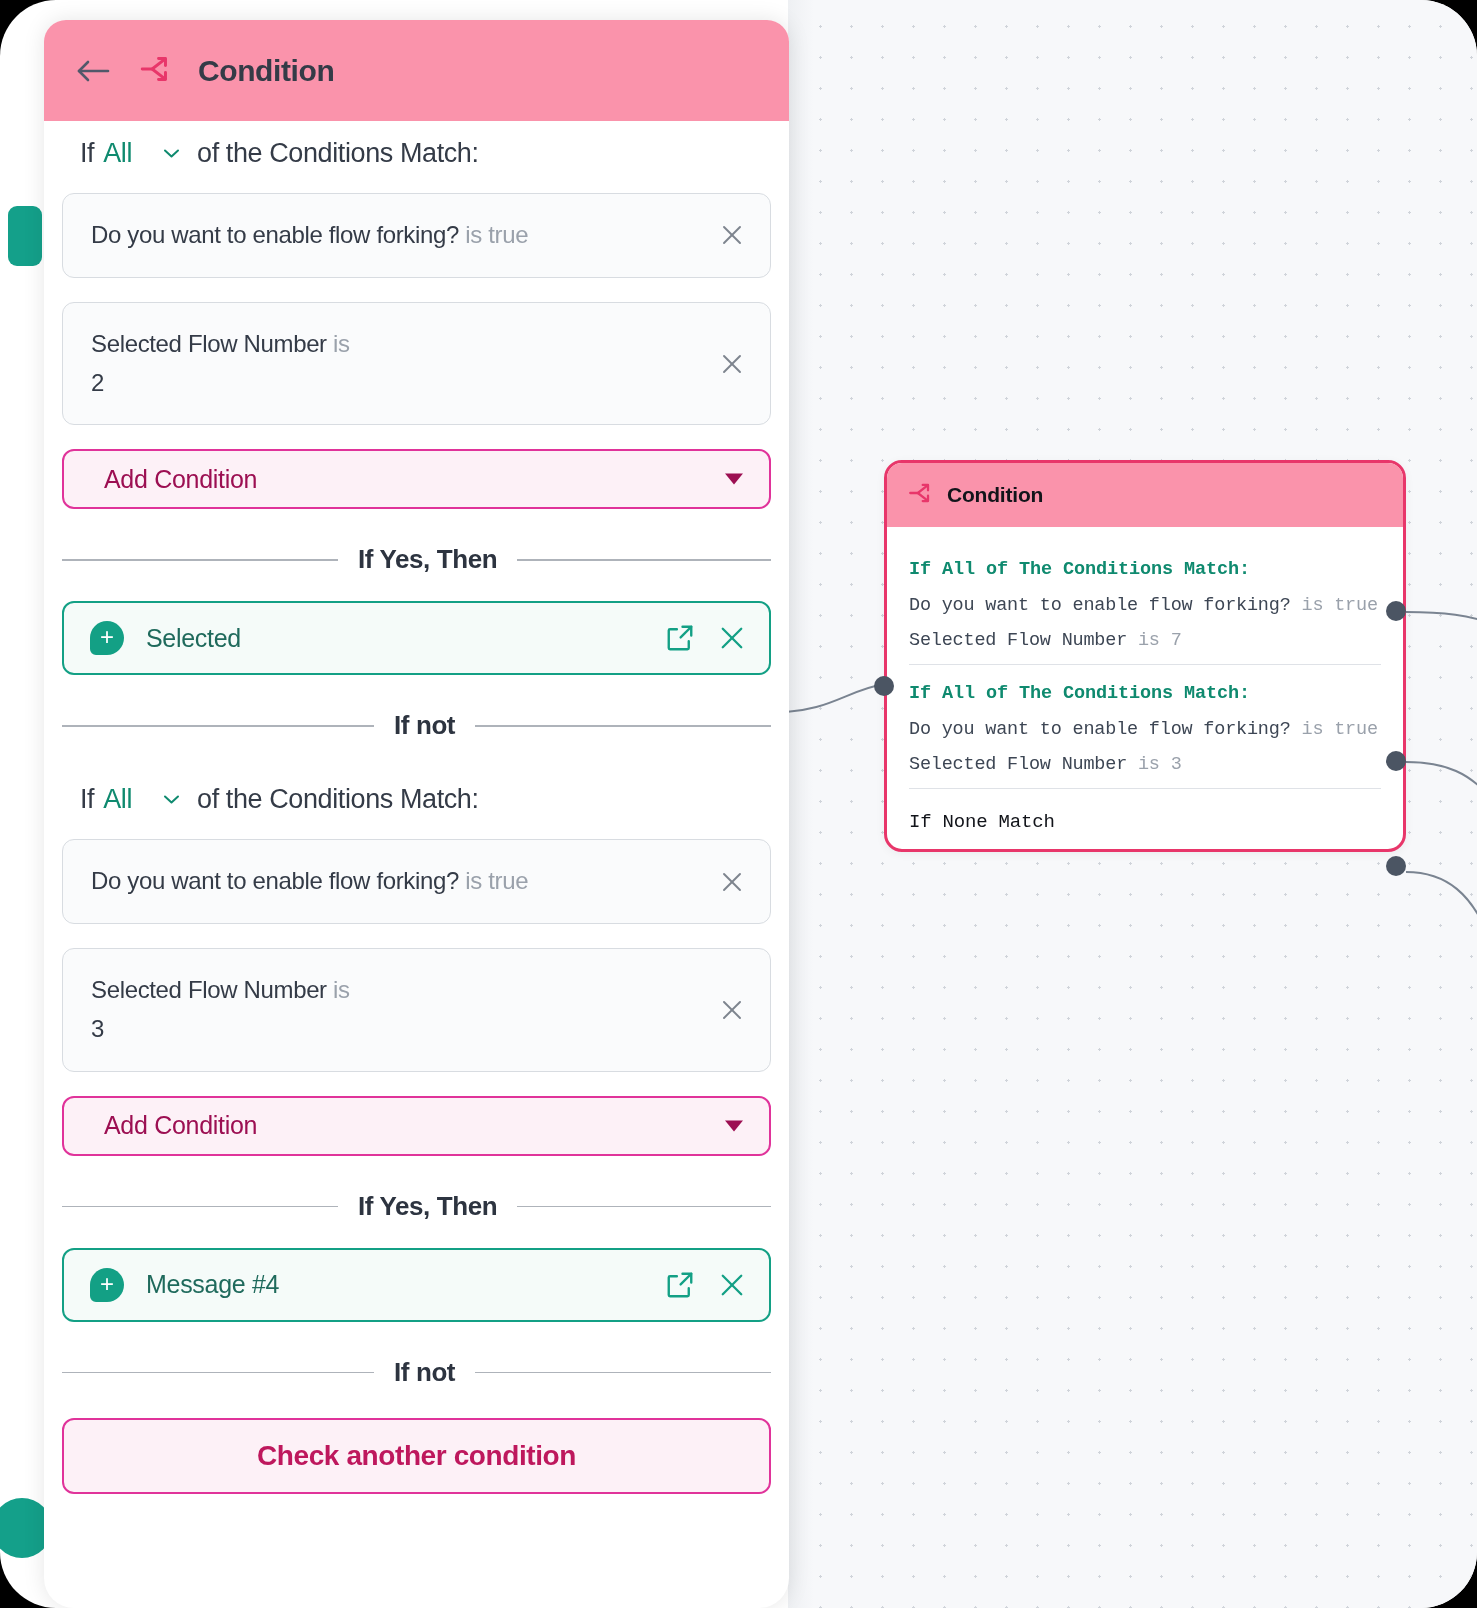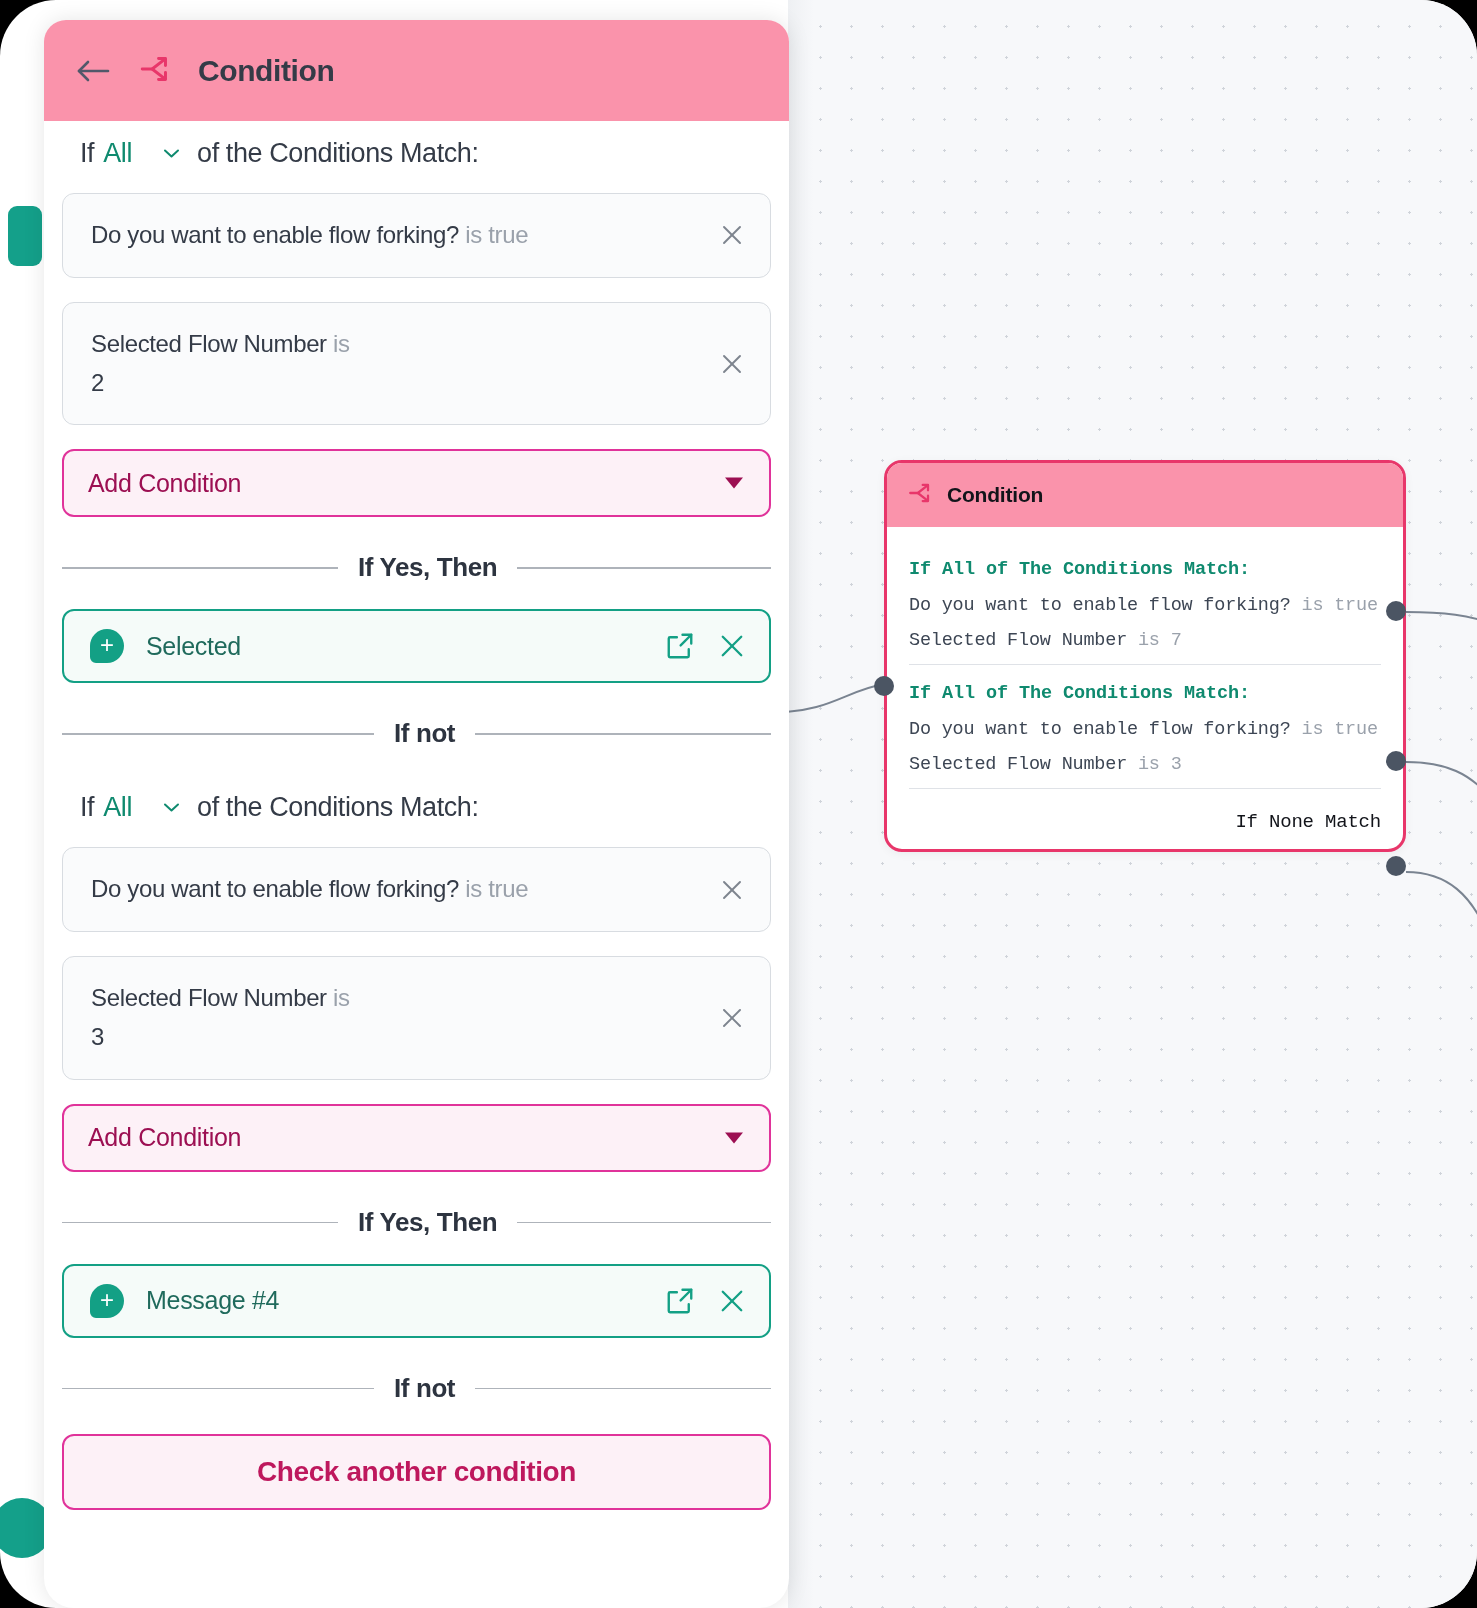--- a/index.html
+++ b/index.html
@@ -73,21 +73,20 @@
   }
   .node-cond {
     font-size: 18.5px; color: #3d4654; line-height: 1.0;
     margin-bottom: 16px; letter-spacing: -.2px;
   }
   .node-cond:last-child { margin-bottom: 0; }
   .node-cond .op { color: #9aa1ab; }
   .node-none {
     border-top: 1px solid #dfe2e7;
     padding-top: 22px; padding-bottom: 6px;
-    text-align: right;
     font-size: 19px; color: #12141a; font-weight: 500;
     letter-spacing: -.2px;
   }
   
   .handle {
     position: absolute;
     width: 20px; height: 20px;
     border-radius: 50%;
     background: #4b5563;
   }
@@ -179,23 +178,23 @@
     cursor: pointer;
   }
 
   
   .add-cond {
     position: relative;
     margin: 4px 0 0 0;
     background: #fdf1f7;
     border: 2.5px solid #e0339a;
     border-radius: 12px;
-    height: 68px;
+    height: 60px;
     display: flex; align-items: center;
-    padding: 0 24px;
+    padding: 0 40px;
     font-size: 25px; color: #9c0f52;
     letter-spacing: -.3px;
     cursor: pointer;
   }
   .add-cond .dd-caret {
     position: absolute; right: 26px; top: 50%;
     transform: translateY(-50%);
     width: 0; height: 0;
     border-left: 9px solid transparent;
     border-right: 9px solid transparent;

